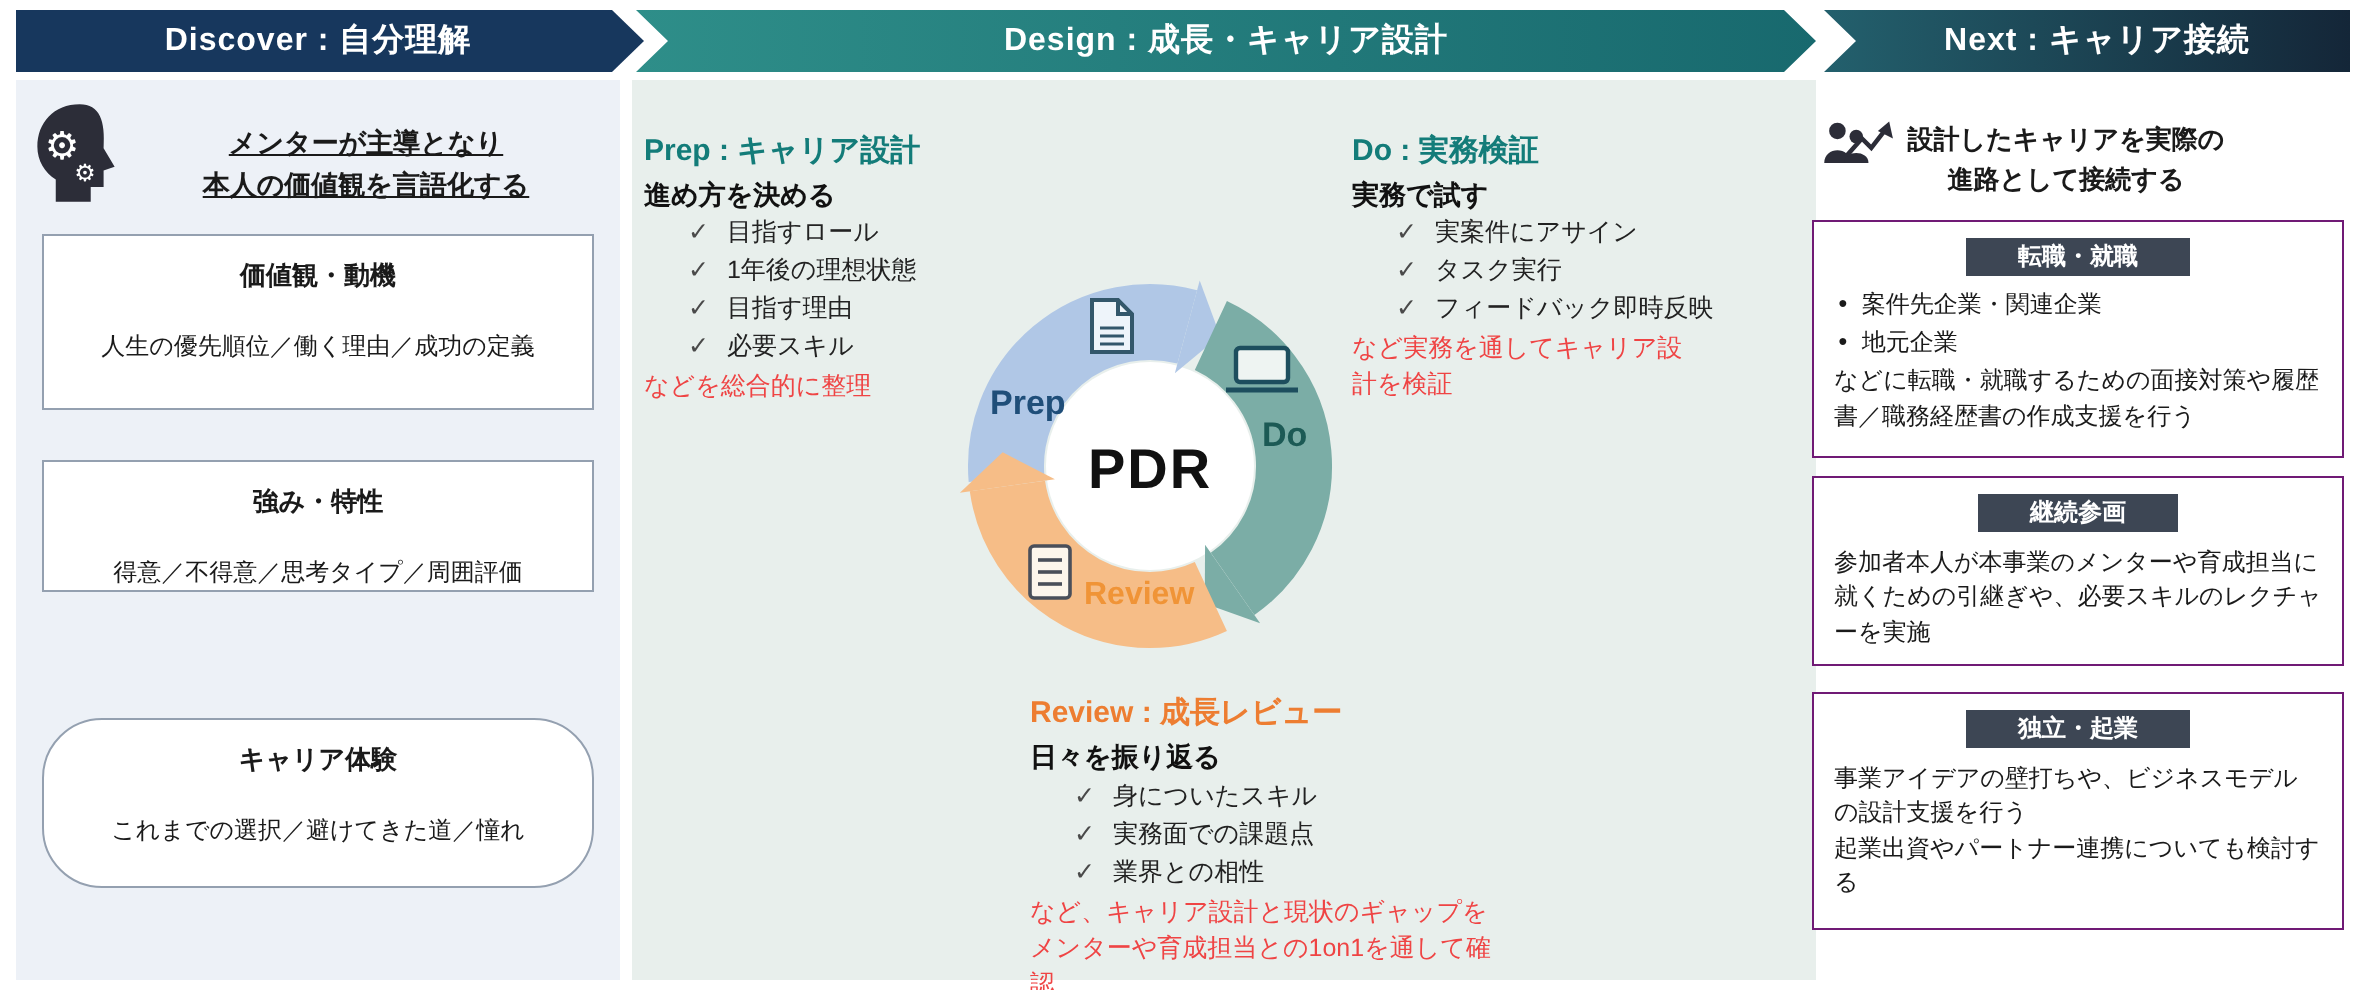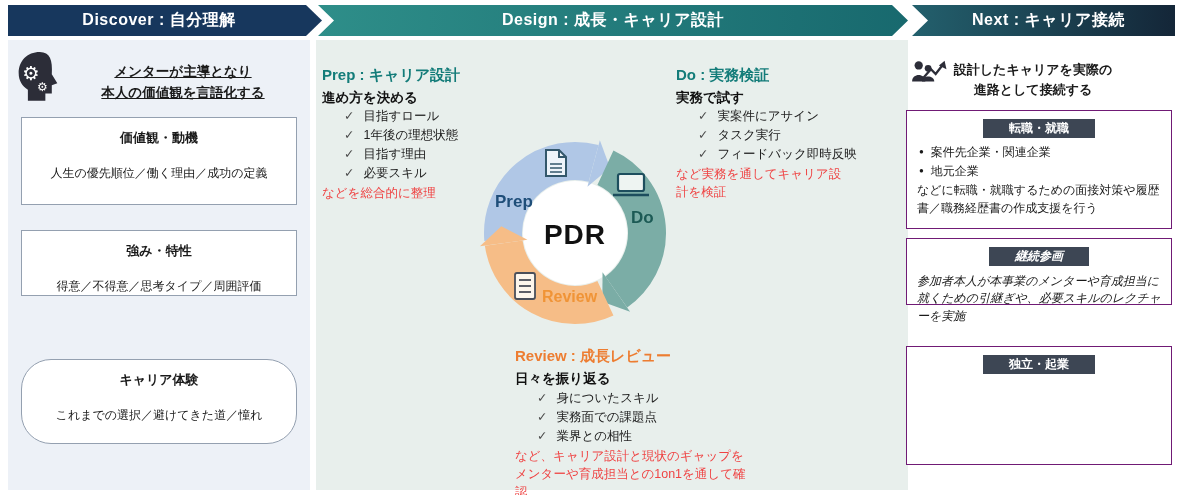--- a/index.html
+++ b/index.html
@@ -61,21 +61,21 @@
   .lead-next-text { position:absolute; left:920px; top:60px; width:226px; font-weight:bold;
     font-size:13px; line-height:1.5; text-align:center; white-space:pre-line; }
   .rbox { position:absolute; left:906px; width:266px; background:#fff; border:1px solid #701a75; font-size:12px; }
   .rbox .badge { display:block; width:max-content; margin:8px auto 5px; padding:1px 26px;
     background:#3d4654; color:#fff; font-weight:bold; font-size:12px; }
   .rbox .body { padding:2px 10px 8px; line-height:1.45; white-space:pre-line; text-align:left; }
   .rbox .bullets { padding:0 12px; }
   .bullet-row { display:flex; gap:7px; line-height:1.55; }
   .bullet-row .blt { font-size:8px; line-height:18px; }
   .rbox1 { top:110px; height:119px; }
-  .rbox2 { top:238px; height:67px;font-style:italic; }
+  .rbox2 { top:238px; height:95px; }
   .rbox3 { top:346px; height:119px; }
 
   svg text { font-family:"Liberation Sans","DejaVu Sans",sans-serif; }
 </style>
 </head>
 <body>
 
 <div class="stage">
 
   <div class="colbg bg-discover"></div>
@@ -236,15 +236,17 @@
     <div class="body">などに転職・就職するための面接対策や履歴書／職務経歴書の作成支援を行う</div>
   </div>
 
   <div class="rbox rbox2">
     <span class="badge">継続参画</span>
     <div class="body">参加者本人が本事業のメンターや育成担当に就くための引継ぎや、必要スキルのレクチャーを実施</div>
   </div>
 
   <div class="rbox rbox3">
     <span class="badge">独立・起業</span>
+    <div class="body">事業アイデアの壁打ちや、ビジネスモデルの設計支援を行う
+起業出資やパートナー連携についても検討する</div>
   </div>
 
 </div>
 
 </body></html>

